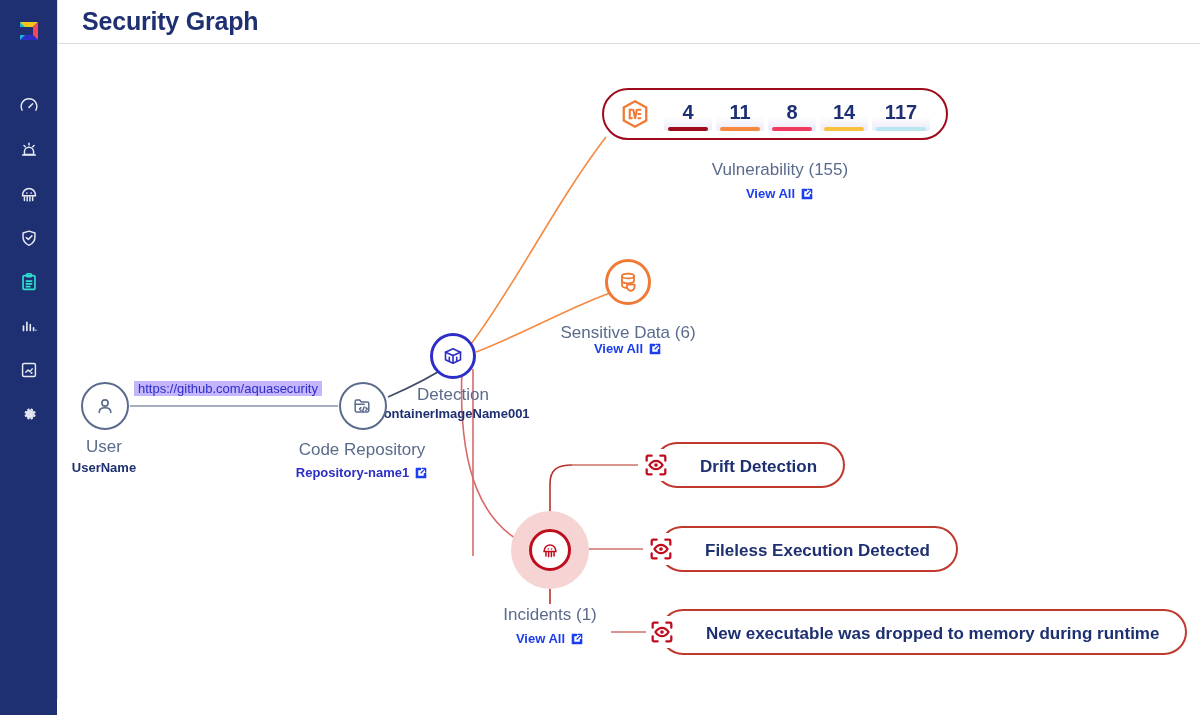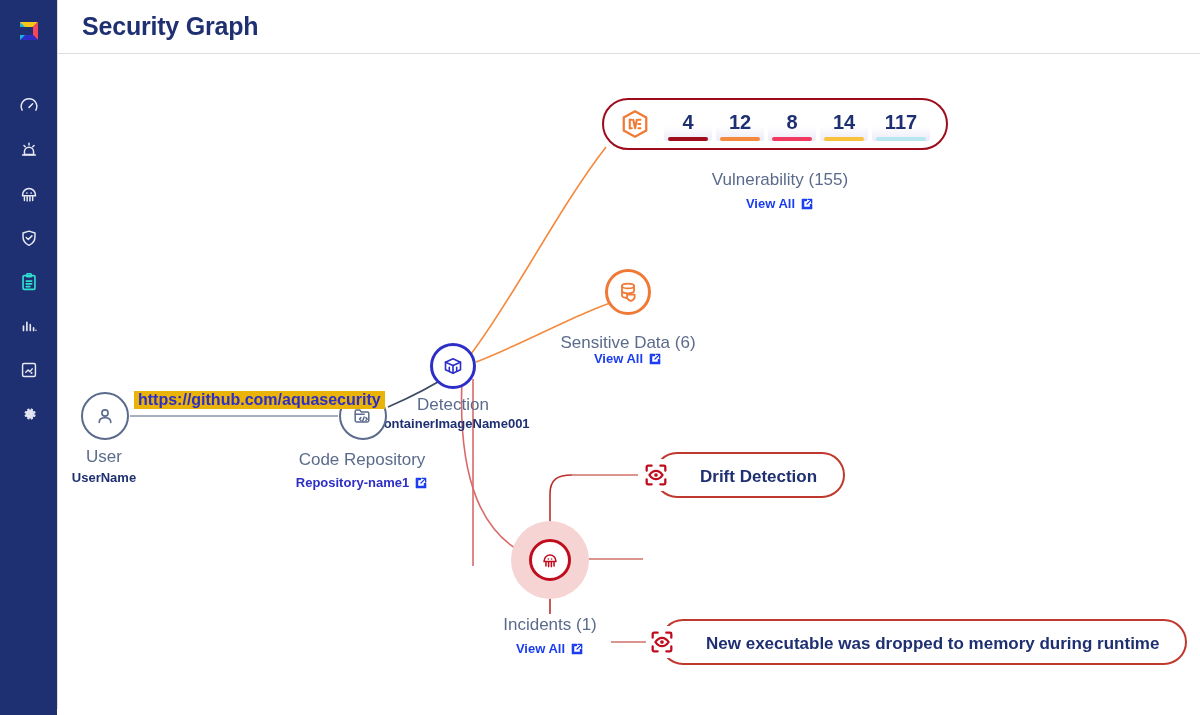--- a/index.html
+++ b/index.html
@@ -22,21 +22,21 @@
   .nav-item {
     width: 57px; height: 44px;
     display: flex; align-items: center; justify-content: center;
     cursor: pointer;
   }
   .nav-item svg { display: block; }
 
   
   .main { flex: 1 1 auto; position: relative; height: 715px; background: #fff; }
   .topbar {
-    height: 54px; width: 100%;
+    height: 44px; width: 100%;
     border-bottom: 1px solid #dcdde1;
     border-left: 1px solid #dcdde1;
     display: flex; align-items: center;
     padding-left: 24px;
     background: #fff;
   }
   .page-title {
     font-size: 25px; font-weight: bold; color: #1e3071; letter-spacing: -0.2px;
   }
   .canvas {
@@ -119,22 +119,22 @@
     white-space: nowrap;
   }
   .inc-pill .txt { font-size: 17px; font-weight: bold; color: #1e3071; }
   .scan-icon {
     position: absolute; left: -16px; top: 50%; transform: translateY(-50%);
     width: 32px; height: 32px; background: #fff;
     display: flex; align-items: center; justify-content: center;
   }
 
   .edge-label {
-    position: absolute; font-size: 16px; font-weight: bold; color: #2d2ec7;
-    background: #eab308; padding: 0 4px; white-space: nowrap;
+    position: absolute; font-size: 13px; font-weight: normal; color: #2d2ec7;
+    background: #c4b5fd; padding: 0 4px; white-space: nowrap;
   }
 </style>
 </head>
 <body>
 
 <div id="app">
 
   <div class="sidebar">
 
     <div class="logo-wrap">
@@ -249,21 +249,21 @@
               <path d="M12.6 11.5h-2.2v9h2.2" fill="none" stroke="#f07a35" stroke-width="2.2" stroke-linecap="round"></path>
               <path d="M14.2 11.5l1.9 9 1.9-9" fill="none" stroke="#f07a35" stroke-width="2.2" stroke-linecap="round" stroke-linejoin="round"></path>
               <path d="M19.6 11.5h2.2M19.6 16h2M19.6 20.5h2.2" fill="none" stroke="#f07a35" stroke-width="2.2" stroke-linecap="round"></path>
             </svg>
           </span>
           <div class="sev">
             <span class="num">4</span>
             <span class="bar" style="background:#9e0b1c"></span>
           </div>
           <div class="sev">
-            <span class="num">12</span>
+            <span class="num">11</span>
             <span class="bar" style="background:#f4893f"></span>
           </div>
           <div class="sev">
             <span class="num">8</span>
             <span class="bar" style="background:#f03a5f"></span>
           </div>
           <div class="sev">
             <span class="num">14</span>
             <span class="bar" style="background:#f9c23c"></span>
           </div>
@@ -378,20 +378,30 @@
         <span class="scan-icon">
           <svg width="26" height="26" viewBox="0 0 24 24" fill="none" stroke="#c00d1e" stroke-width="2.1" stroke-linecap="round" stroke-linejoin="round">
             <path d="M3.4 8V4.6c0-.7.5-1.2 1.2-1.2H8M16 3.4h3.4c.7 0 1.2.5 1.2 1.2V8M20.6 16v3.4c0 .7-.5 1.2-1.2 1.2H16M8 20.6H4.6c-.7 0-1.2-.5-1.2-1.2V16"></path>
             <path d="M5.9 12c1.7-2.6 3.8-3.9 6.1-3.9s4.4 1.3 6.1 3.9c-1.7 2.6-3.8 3.9-6.1 3.9S7.6 14.6 5.9 12z"></path>
             <circle cx="12" cy="12" r="1.7" fill="#c00d1e" stroke="none"></circle>
           </svg>
         </span>
         <span class="txt">Drift Detection</span>
       </div>
 
+      <div class="inc-pill" style="left:601px; top:482px;">
+        <span class="scan-icon">
+          <svg width="26" height="26" viewBox="0 0 24 24" fill="none" stroke="#c00d1e" stroke-width="2.1" stroke-linecap="round" stroke-linejoin="round">
+            <path d="M3.4 8V4.6c0-.7.5-1.2 1.2-1.2H8M16 3.4h3.4c.7 0 1.2.5 1.2 1.2V8M20.6 16v3.4c0 .7-.5 1.2-1.2 1.2H16M8 20.6H4.6c-.7 0-1.2-.5-1.2-1.2V16"></path>
+            <path d="M5.9 12c1.7-2.6 3.8-3.9 6.1-3.9s4.4 1.3 6.1 3.9c-1.7 2.6-3.8 3.9-6.1 3.9S7.6 14.6 5.9 12z"></path>
+            <circle cx="12" cy="12" r="1.7" fill="#c00d1e" stroke="none"></circle>
+          </svg>
+        </span>
+        <span class="txt">Fileless Execution Detected</span>
+      </div>
 
       <div class="inc-pill" style="left:602px; top:565px;">
         <span class="scan-icon">
           <svg width="26" height="26" viewBox="0 0 24 24" fill="none" stroke="#c00d1e" stroke-width="2.1" stroke-linecap="round" stroke-linejoin="round">
             <path d="M3.4 8V4.6c0-.7.5-1.2 1.2-1.2H8M16 3.4h3.4c.7 0 1.2.5 1.2 1.2V8M20.6 16v3.4c0 .7-.5 1.2-1.2 1.2H16M8 20.6H4.6c-.7 0-1.2-.5-1.2-1.2V16"></path>
             <path d="M5.9 12c1.7-2.6 3.8-3.9 6.1-3.9s4.4 1.3 6.1 3.9c-1.7 2.6-3.8 3.9-6.1 3.9S7.6 14.6 5.9 12z"></path>
             <circle cx="12" cy="12" r="1.7" fill="#c00d1e" stroke="none"></circle>
           </svg>
         </span>
         <span class="txt">New executable was dropped to memory during runtime</span>

